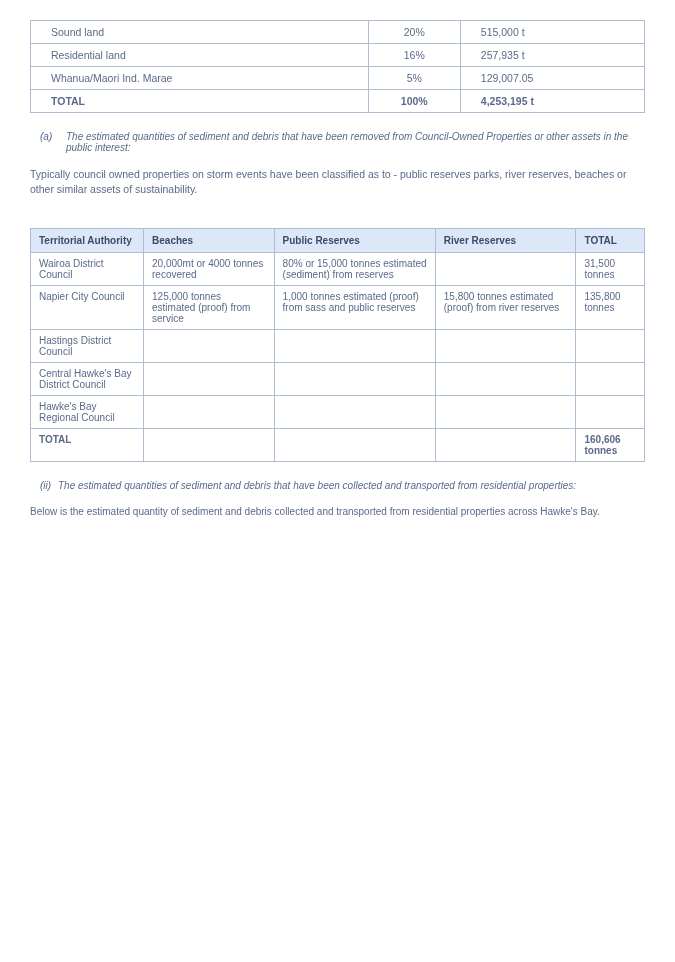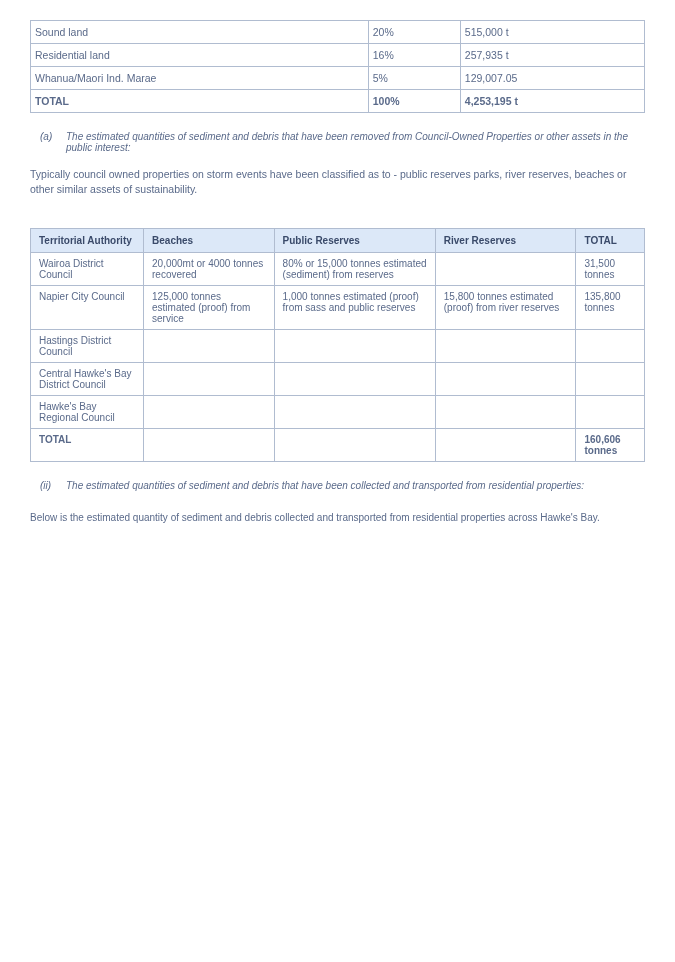--- a/index.html
+++ b/index.html
@@ -15,28 +15,29 @@
 
     
     .top-table {
       width: 100%;
       border-collapse: collapse;
       margin-bottom: 18px;
       font-size: 10.5px;
     }
     .top-table td {
       border: 1px solid #b0bcd0;
-      padding: 5px 4px;
+      padding: 5px 20px;
       color: #5a6a8a;
     }
     .top-table td:first-child {
       width: 55%;
     }
     .top-table td:nth-child(2) {
       width: 15%;
+      text-align: center;
     }
     .top-table td:nth-child(3) {
       width: 30%;
       text-align: left;
     }
     .top-table tr.total-row td {
       font-weight: bold;
     }
 
     
@@ -86,22 +87,22 @@
       vertical-align: top;
       margin-left: 28px;
     }
     .main-table tr.total-row td {
       font-weight: bold;
     }
 
     
     .footnote2 {
       display: flex;
-      gap: 8px;
-      margin-bottom: 20px;
+      gap: 0;
+      margin-bottom: 14px;
       font-size: 10px;
       color: #5a6a8a;
       font-style: italic;
       padding-left: 10px;
     }
 
     
     .bottom-para {
       font-size: 10px;
       color: #5a6a8a;

